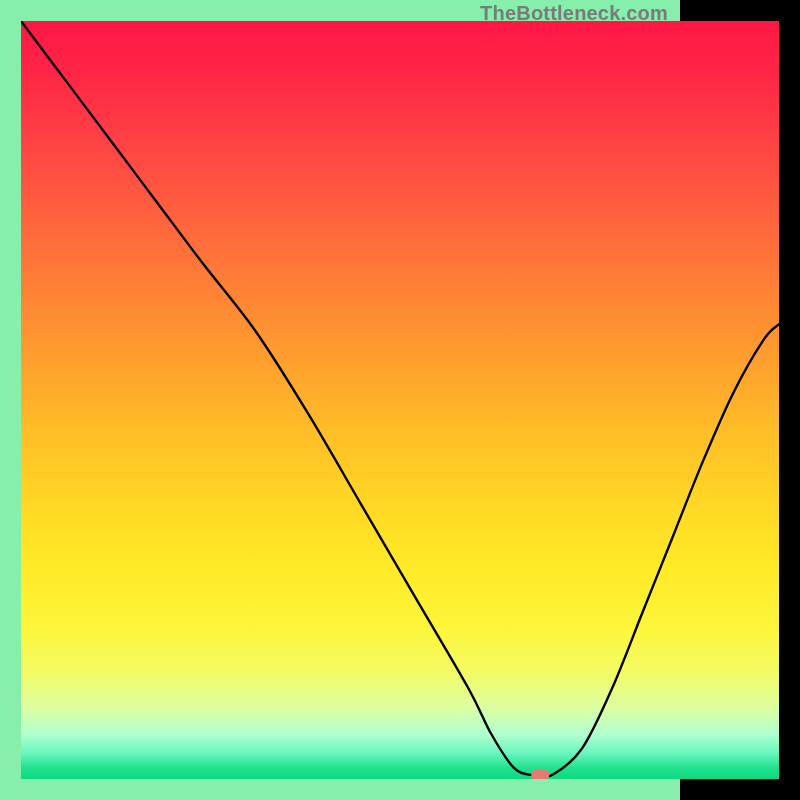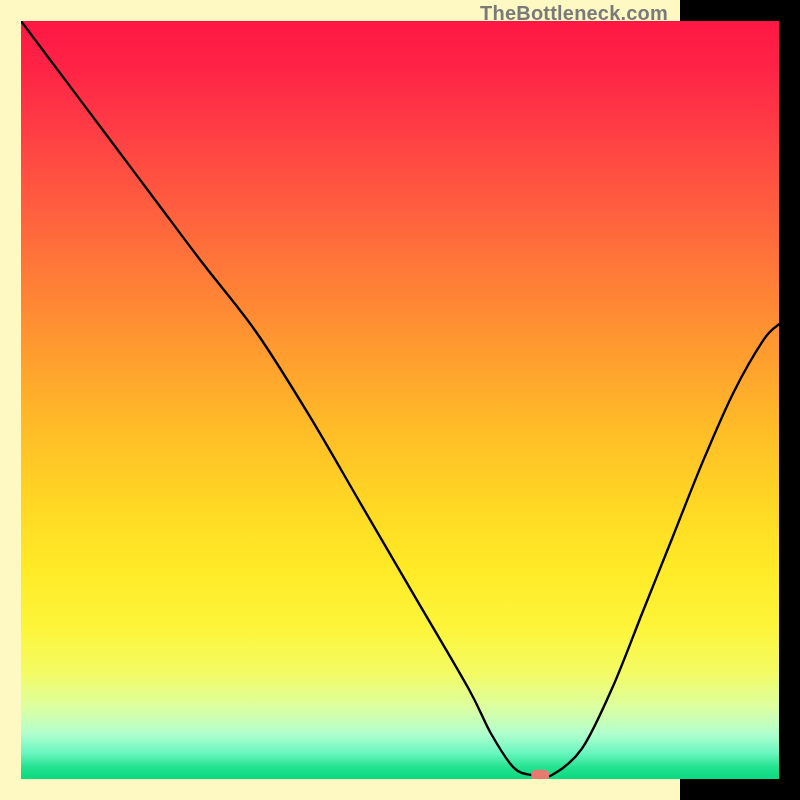--- a/index.html
+++ b/index.html
@@ -7,21 +7,21 @@
     padding: 0;
     width: 800px;
     height: 800px;
     background: #000;
     overflow: hidden;
   }
   .frame {
     position: relative;
     width: 680px;
     height: 800px;
-    background: #fef9c3;
+    background: #86efac;
   }
   .watermark {
     position: absolute;
     top: 2px;
     right: 12px;
     font-family: Arial, Helvetica, sans-serif;
     font-size: 20px;
     font-weight: 600;
     color: #7a7a7a;
     letter-spacing: 0.2px;

